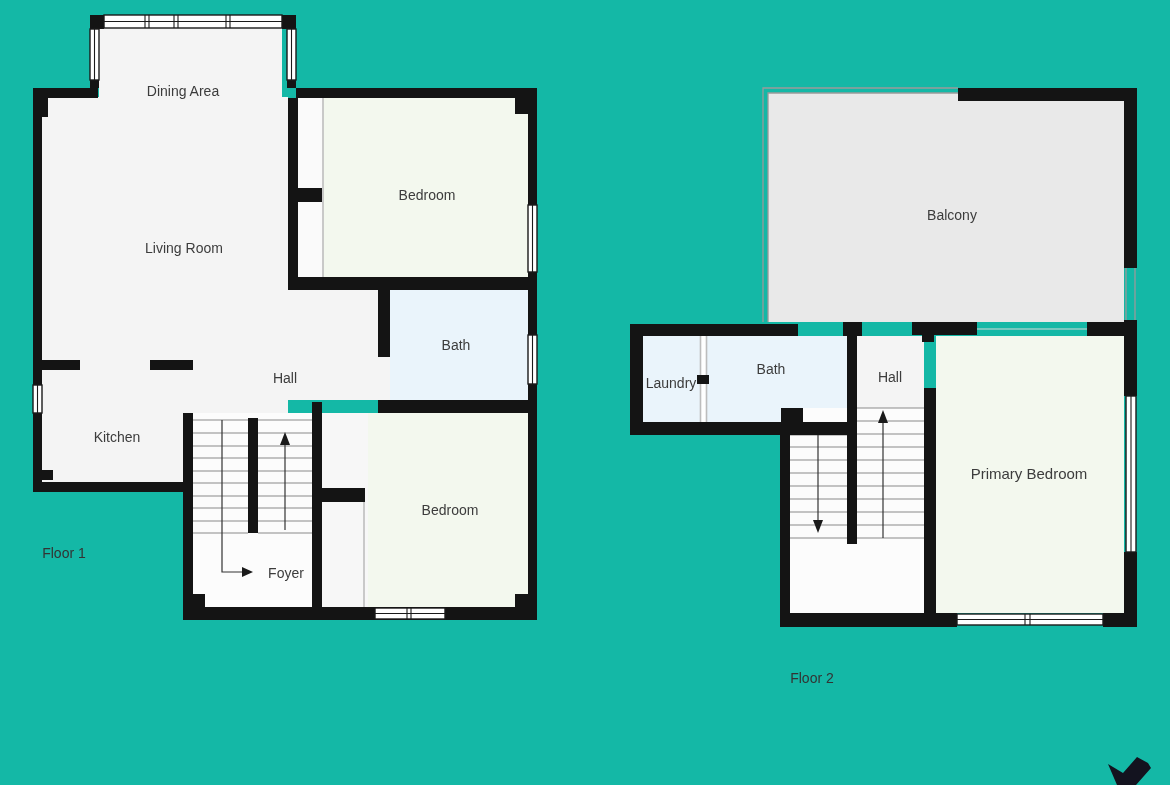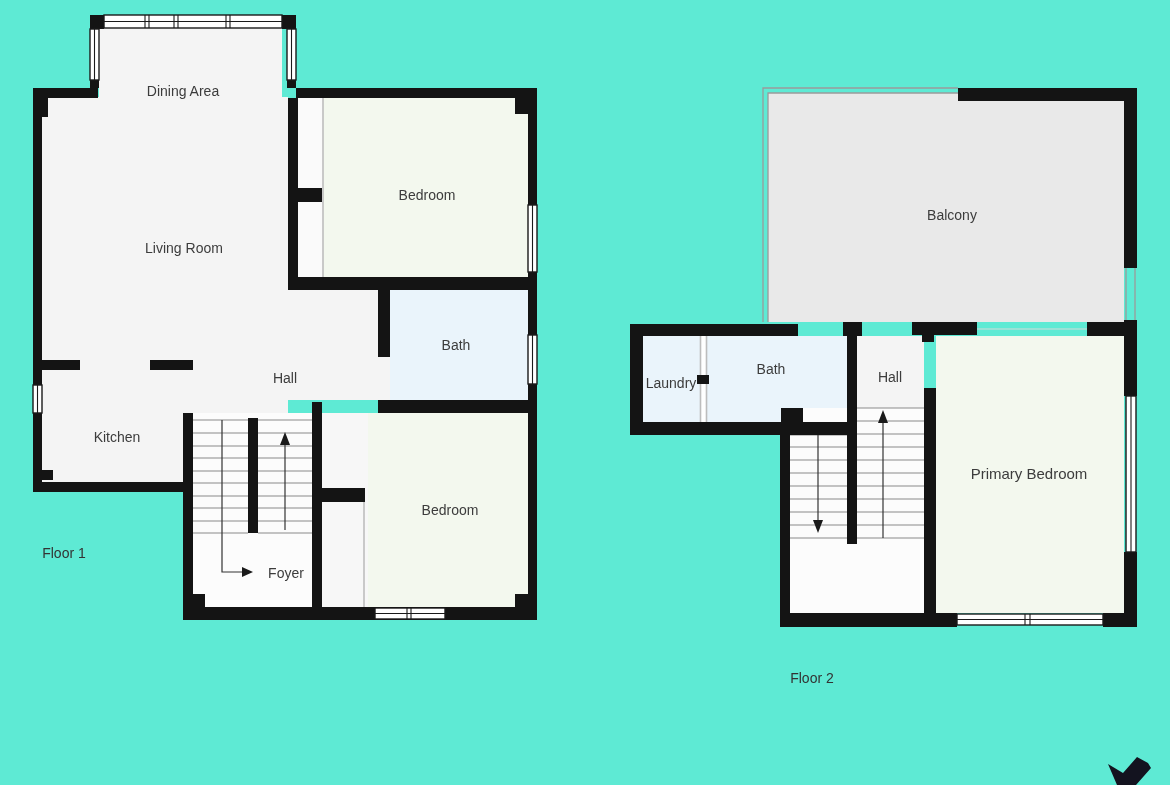--- a/index.html
+++ b/index.html
@@ -1,16 +1,16 @@
 <!DOCTYPE html>
 <html><head>
 <meta charset="utf-8">
 <style>
   html,body{margin:0;padding:0;background:#ffffff;}
-  #stage{position:relative;width:1170px;height:785px;background:#5eead4;overflow:hidden;
+  #stage{position:relative;width:1170px;height:785px;background:#14b8a6;overflow:hidden;
          font-family:"Liberation Sans", sans-serif;}
   svg{position:absolute;left:0;top:0;}
   .room-label{fill:#3c3c3c;font-size:14px;font-family:"Liberation Sans",sans-serif;}
   .room-label-lg{fill:#3c3c3c;font-size:15px;font-family:"Liberation Sans",sans-serif;}
   .floor-label{fill:#333333;font-size:14px;font-family:"Liberation Sans",sans-serif;}
   .wall{fill:#141414;}
   .win{fill:#ffffff;stroke:#1a1a1a;stroke-width:1.4;}
   .winline{stroke:#1a1a1a;stroke-width:1.1;}
   .step{stroke:#8a8a8a;stroke-width:1;}
   .guide{stroke:#333333;stroke-width:1.2;fill:none;}

